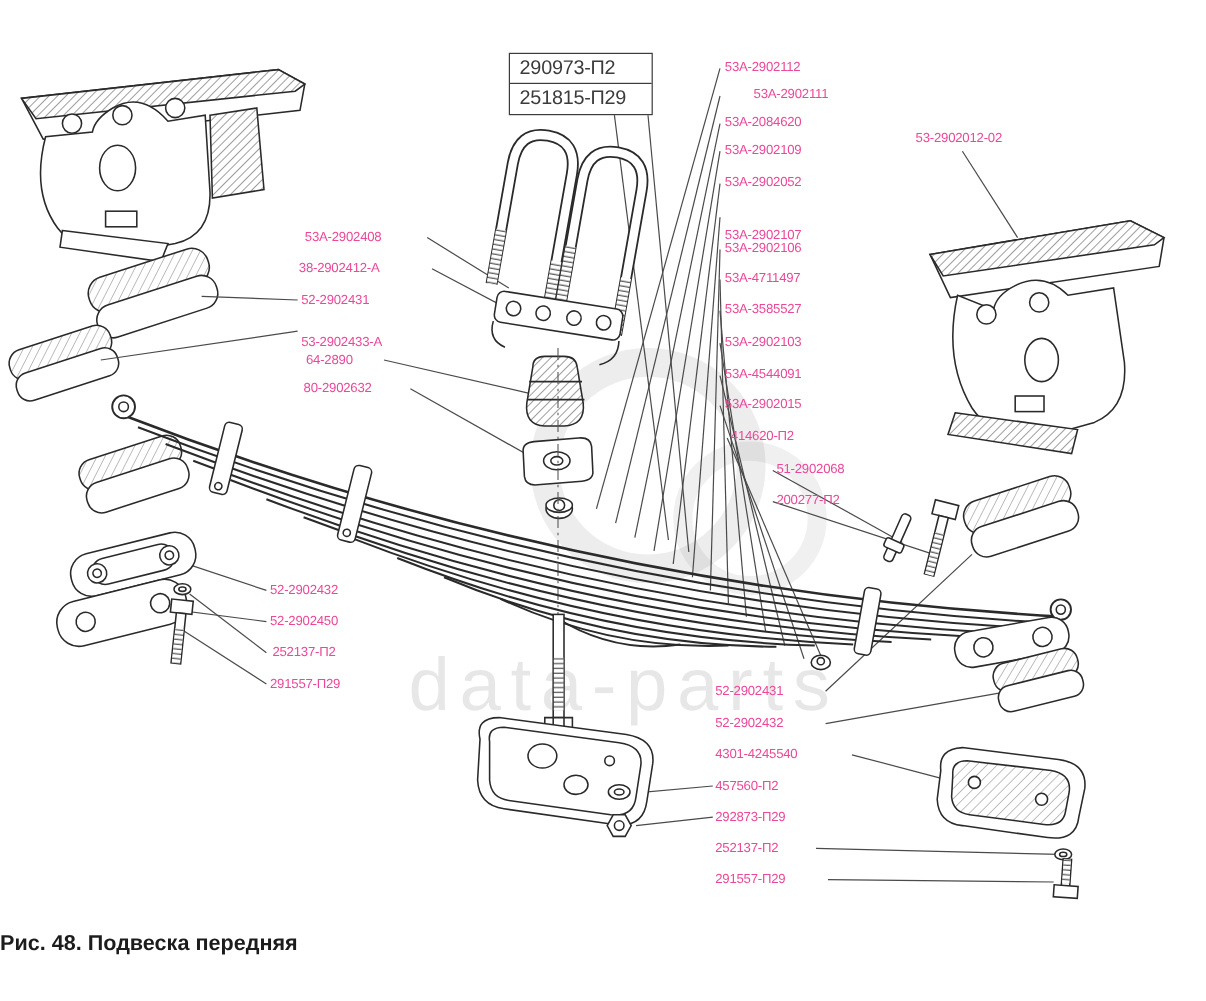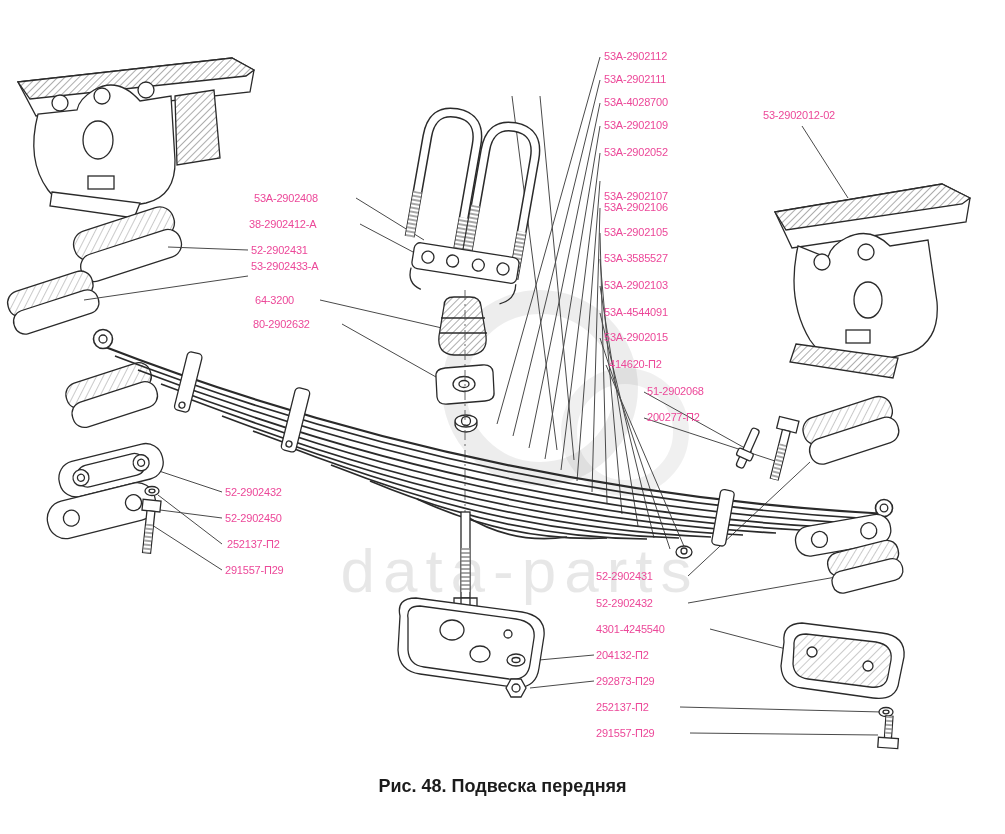--- a/index.html
+++ b/index.html
@@ -16,21 +16,21 @@
   .lbl-box {
     position:absolute; left:424px; top:44px; width:120px; height:52px;
     border:1.6px solid #3b3b3b; box-sizing:border-box; background:transparent;
   }
   .lbl-box .row {
     height:24.4px; line-height:24.4px; padding-left:8px; font-size:16.5px;
     color:#3b3b3b; letter-spacing:-0.2px; white-space:nowrap;
   }
   .lbl-box .row.first { border-bottom:1.6px solid #3b3b3b; }
   .caption {
-    position:absolute; left:0; top:776px; width:100%; text-align:center;
+    position:absolute; left:0; top:776px; width:100%; 
     font-size:18px; font-weight:bold; color:#1c1c1c;
   }
 </style>
 </head>
 <body>
 
 <div class="page">
 
   <svg class="diagram-svg" width="1005" height="834" viewBox="0 0 1005 834">
     <defs>
@@ -293,55 +293,59 @@
       <ellipse cx="886" cy="712" rx="7" ry="4.5"></ellipse>
       <ellipse cx="886" cy="712" rx="3" ry="1.8"></ellipse>
     </g>
     <g transform="rotate(4 889 730)" stroke="#2a2a2a" stroke-width="1.3" fill="#ffffff">
       <rect x="885" y="716" width="7" height="24"></rect>
       <rect x="885.5" y="716" width="6" height="20" fill="url(#thread)" stroke="none"></rect>
       <path d="M879,738 L899,738 L899,748 L879,748 Z"></path>
     </g>
   </svg>
 
+  <div class="lbl-box">
+    <div class="row first">290973-П2</div>
+    <div class="row">251815-П29</div>
+  </div>
 
   <div class="lbl" style="left:604px;top:47px">53А-2902112</div>
-  <div class="lbl" style="left:604px;top:70px">53А-2902111</div>
-  <div class="lbl" style="left:604px;top:93px">53А-4028700</div>
+  <div class="lbl" style="left:628px;top:70px">53А-2902111</div>
+  <div class="lbl" style="left:604px;top:93px">53А-2084620</div>
   <div class="lbl" style="left:604px;top:116px">53А-2902109</div>
   <div class="lbl" style="left:604px;top:143px">53А-2902052</div>
   <div class="lbl" style="left:604px;top:187px">53А-2902107</div>
   <div class="lbl" style="left:604px;top:198px">53А-2902106</div>
-  <div class="lbl" style="left:604px;top:223px">53А-2902105</div>
+  <div class="lbl" style="left:604px;top:223px">53А-4711497</div>
   <div class="lbl" style="left:604px;top:249px">53А-3585527</div>
   <div class="lbl" style="left:604px;top:276px">53А-2902103</div>
   <div class="lbl" style="left:604px;top:303px">53А-4544091</div>
   <div class="lbl" style="left:604px;top:328px">53А-2902015</div>
 
   <div class="lbl" style="left:609px;top:355px">414620-П2</div>
   <div class="lbl" style="left:647px;top:382px">51-2902068</div>
   <div class="lbl" style="left:647px;top:408px">200277-П2</div>
 
   <div class="lbl" style="left:763px;top:106px">53-2902012-02</div>
 
   <div class="lbl" style="left:254px;top:189px">53А-2902408</div>
   <div class="lbl" style="left:249px;top:215px">38-2902412-А</div>
   <div class="lbl" style="left:251px;top:241px">52-2902431</div>
-  <div class="lbl" style="left:251px;top:257px">53-2902433-А</div>
-  <div class="lbl" style="left:255px;top:291px">64-3200</div>
+  <div class="lbl" style="left:251px;top:276px">53-2902433-А</div>
+  <div class="lbl" style="left:255px;top:291px">64-2890</div>
   <div class="lbl" style="left:253px;top:315px">80-2902632</div>
 
   <div class="lbl" style="left:225px;top:483px">52-2902432</div>
   <div class="lbl" style="left:225px;top:509px">52-2902450</div>
   <div class="lbl" style="left:227px;top:535px">252137-П2</div>
   <div class="lbl" style="left:225px;top:561px">291557-П29</div>
 
   <div class="lbl" style="left:596px;top:567px">52-2902431</div>
   <div class="lbl" style="left:596px;top:594px">52-2902432</div>
   <div class="lbl" style="left:596px;top:620px">4301-4245540</div>
-  <div class="lbl" style="left:596px;top:646px">204132-П2</div>
+  <div class="lbl" style="left:596px;top:646px">457560-П2</div>
   <div class="lbl" style="left:596px;top:672px">292873-П29</div>
   <div class="lbl" style="left:596px;top:698px">252137-П2</div>
   <div class="lbl" style="left:596px;top:724px">291557-П29</div>
 
   <div class="caption">Рис. 48. Подвеска передняя</div>
 
 </div>
 
 </body></html>

